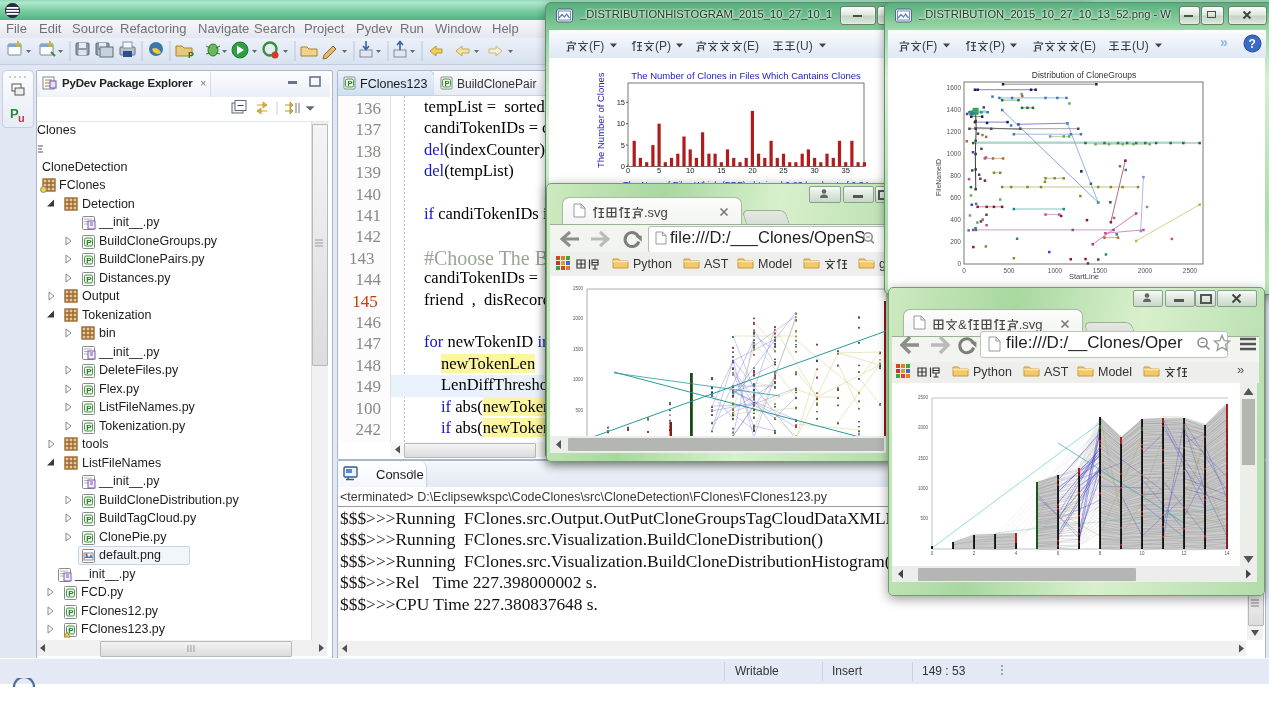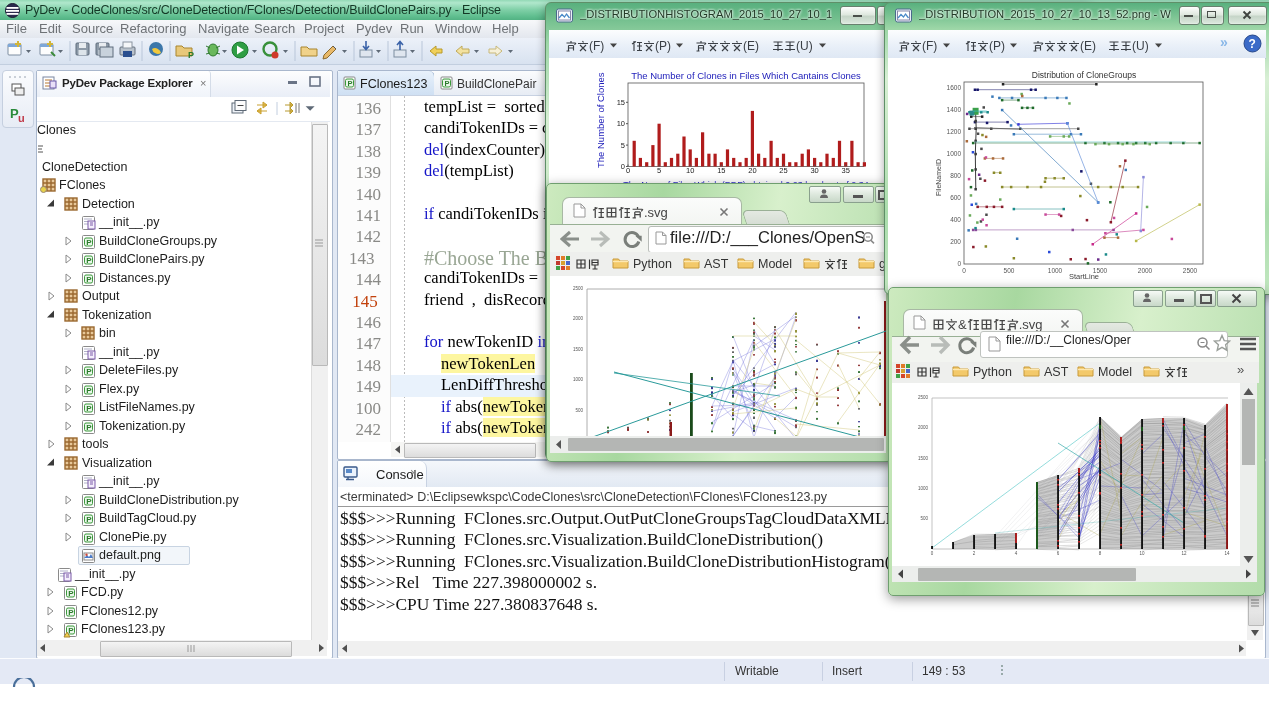--- a/index.html
+++ b/index.html
@@ -20,21 +20,21 @@
 .sbthumb{background:linear-gradient(#f4f4f4,#dcdcdc);border:1px solid #b9b9b9;border-radius:1px}
 .statbar{left:0;top:658px;width:1269px;height:25px;background:#e4e9f5;border-top:1px solid #fbfcfe;
  font-size:12px;color:#333;line-height:24px}
 </style></head><body>
 <div class="ab win-eclipse"></div>
 <div class="ab etitle"><svg class="ab" style="left:5px;top:3px" width="15" height="15">
       <circle cx="7.5" cy="7.5" r="7" fill="#2c2c4e" stroke="#1a1a30"></circle>
       <rect x="1.5" y="4" width="12" height="1.8" fill="#fff"></rect>
       <rect x="1" y="7" width="13" height="1.8" fill="#fff"></rect>
       <rect x="1.5" y="10" width="12" height="1.8" fill="#fff"></rect>
-    </svg><span style="margin-left:25px;font-size:12.5px;letter-spacing:-0.2px">PyDev - CodeClones/src/CloneDetection/FClones/Detection/BuildClonePairs.py - Eclipse</span></div>
+    </svg></div>
 <div class="ab emenu">
     <div class="ab" style="left:6px;top:0">File</div>
     <div class="ab" style="left:39px;top:0">Edit</div>
     <div class="ab" style="left:72px;top:0">Source</div>
     <div class="ab" style="left:120px;top:0">Refactoring</div>
     <div class="ab" style="left:198px;top:0">Navigate</div>
     <div class="ab" style="left:254px;top:0">Search</div>
     <div class="ab" style="left:304px;top:0">Project</div>
     <div class="ab" style="left:356px;top:0">Pydev</div>
     <div class="ab" style="left:400px;top:0">Run</div>
@@ -270,21 +270,21 @@
     </svg>
     <div class="ab" style="left:82px;top:437px">tools</div>
     <svg class="ab" style="left:45px;top:458px" width="12" height="10">
       <path d="M2,7.5 l7,0 0,-7 z" fill="#3a3a3a"></path>
     </svg>
     <svg class="ab" style="left:64px;top:456px" width="15" height="15">
       <rect x="1" y="1" width="12" height="12" fill="#e8c89a"></rect>
       <path d="M1,5 h12 M1,9 h12 M5,1 v12 M9,1 v12" stroke="#9a6830" stroke-width="1.4"></path>
       <rect x="1" y="1" width="12" height="12" fill="none" stroke="#9a6830" stroke-width="1.4"></rect>
     </svg>
-    <div class="ab" style="left:82px;top:456px">Visualization</div>
+    <div class="ab" style="left:82px;top:456px">ListFileNames</div>
     <svg class="ab" style="left:81px;top:474px" width="16" height="16">
       <rect x="1.5" y="1.5" width="12" height="13" rx="1" fill="#fff" stroke="#8a8a8a"></rect>
       <path d="M3,4 h8 M3,6.5 h8 M3,9 h8" stroke="#b0b0c8"></path>
       <rect x="7" y="6" width="7" height="8" fill="#f4eefc" stroke="#7a5aa8"></rect>
       <path d="M9,8 h3 M9,10 h3" stroke="#7a5aa8"></path>
     </svg>
     <div class="ab" style="left:99px;top:474px">__init__.py</div>
     <svg class="ab" style="left:64px;top:495px" width="10" height="10">
       <path d="M2,1 l5,4 -5,4 z" fill="#fff" stroke="#8a8a8a"></path>
     </svg>
@@ -1268,21 +1268,21 @@
     <g transform="translate(69,12)">
       <path d="M6.2,-2.2 A7,7 0 1 0 6.6,2.5" fill="none" stroke="#7a7f7a" stroke-width="3"></path>
       <path d="M3,-3.2 h6.4 v6 z" fill="#7a7f7a"></path>
     </g>
   </svg>
 <div class="ab" style="left:980px;top:331px;width:246px;height:25px;background:#fff;border:1px solid #bfc3bf;border-radius:3px"></div>
 <svg class="ab" style="left:988px;top:336px" width="13" height="16">
     <path d="M1,1 h7 l4,4 v10 h-11 z" fill="#fff" stroke="#999"></path>
     <path d="M8,1 v4 h4" fill="none" stroke="#999"></path>
   </svg>
-<div class="ab" style="left:1006px;top:333px;font-size:12px;color:#222;white-space:nowrap;width:180px;overflow:hidden">file:///D:/__Clones/Oper</div>
+<div class="ab" style="left:1006px;top:333px;font-size:17px;color:#222;white-space:nowrap;width:180px;overflow:hidden">file:///D:/__Clones/Oper</div>
 <svg class="ab" style="left:1196px;top:336px" width="15" height="15">
     <circle cx="6.5" cy="6.5" r="4.5" fill="none" stroke="#888" stroke-width="1.5"></circle>
     <path d="M10,10 l3.5,3.5" stroke="#888" stroke-width="1.5"></path>
     <path d="M4.5,6.5 h4" stroke="#888"></path>
   </svg>
 <svg class="ab" style="left:1213px;top:334px" width="18" height="18">
     <path d="M9,1.5 L11.2,6.6 16.7,7.1 12.6,10.8 13.8,16.2 9,13.3 4.2,16.2 5.4,10.8 1.3,7.1 6.8,6.6 Z" fill="none" stroke="#9a9f9a" stroke-width="1.4"></path>
   </svg>
 <svg class="ab" style="left:1239px;top:336px" width="18" height="16">
     <path d="M1,3 h16 M1,8 h16 M1,13 h16" stroke="#555" stroke-width="2.6"></path>

